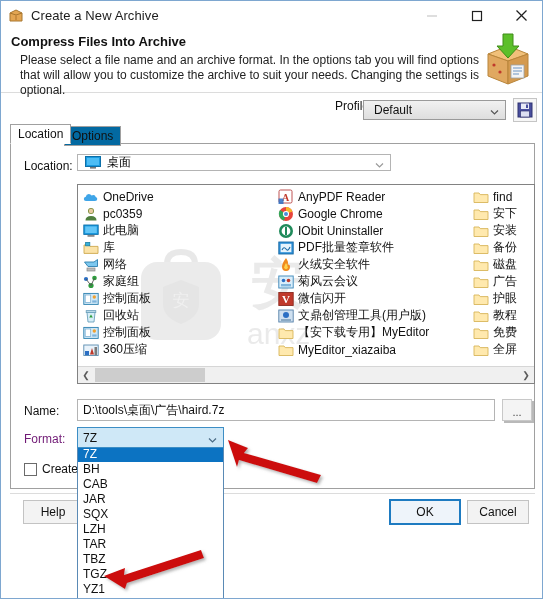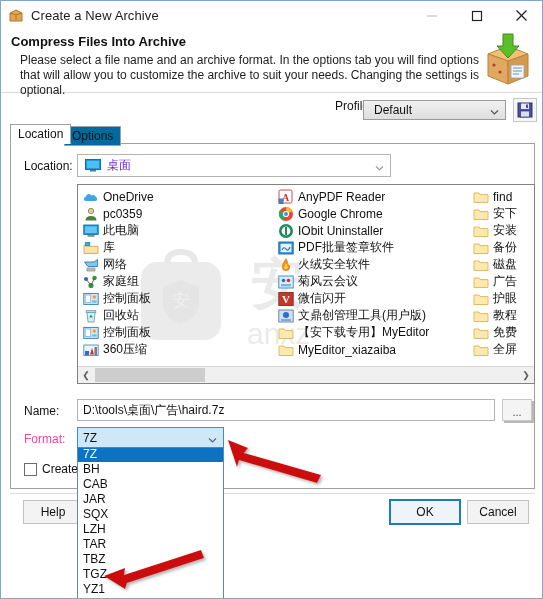--- a/index.html
+++ b/index.html
@@ -132,26 +132,26 @@
     border: 1px solid #a0a0a0;
     background: #ffffff;
   }
 
   #location-label {
     position: absolute; left: 23px; top: 158px;
     font-size: 12px; color: #111;
   }
   #location-combo {
     position: absolute; left: 76px; top: 153px;
-    width: 314px; height: 23px;
+    width: 314px; height: 17px;
     box-sizing: border-box;
     border: 1px solid #b4b4b4;
     background: #ffffff;
     display: flex; align-items: center;
-    font-size: 12px; color: #6d28d9;
+    font-size: 12px; color: #000000;
   }
   #loc-icon {
     width: 16px; height: 13px; margin-left: 7px; margin-right: 6px;
     flex: none; position: relative;
   }
 
   
   #filelist {
     position: absolute; left: 76px; top: 183px;
     width: 458px; height: 200px;
@@ -235,21 +235,21 @@
     background: #f4f4f4;
     box-shadow: 2px 2px 0 #b9b9b9;
     font-size: 11px; color: #444;
     display: flex; align-items: flex-end; justify-content: center;
     padding-bottom: 2px;
   }
 
   
   #format-label {
     position: absolute; left: 23px; top: 431px;
-    font-size: 12px; color: #ec4899;
+    font-size: 12px; color: #701a75;
   }
   #format-combo {
     position: absolute; left: 76px; top: 426px;
     width: 147px; height: 21px;
     box-sizing: border-box;
     border: 1px solid #3d8ec5;
     background: #cfe8f7;
     font-size: 12px; color: #111;
     display: flex; align-items: center;
     z-index: 12;

